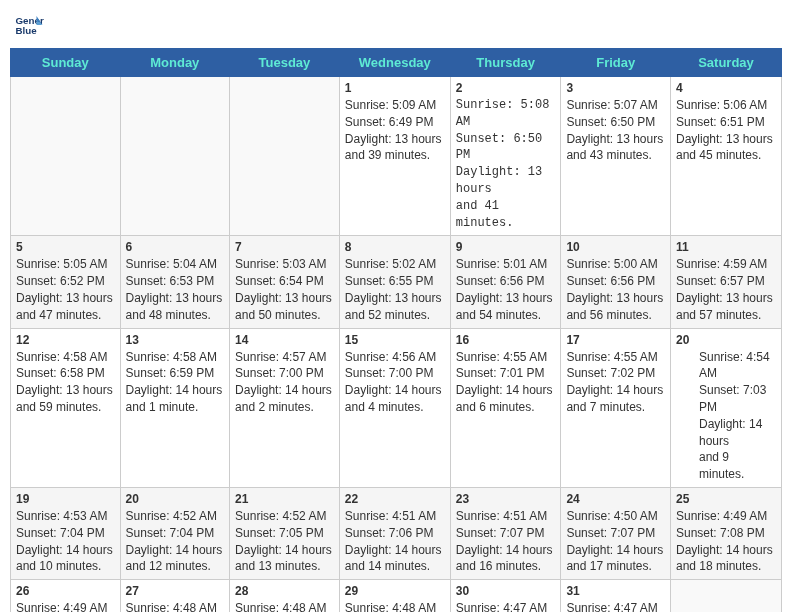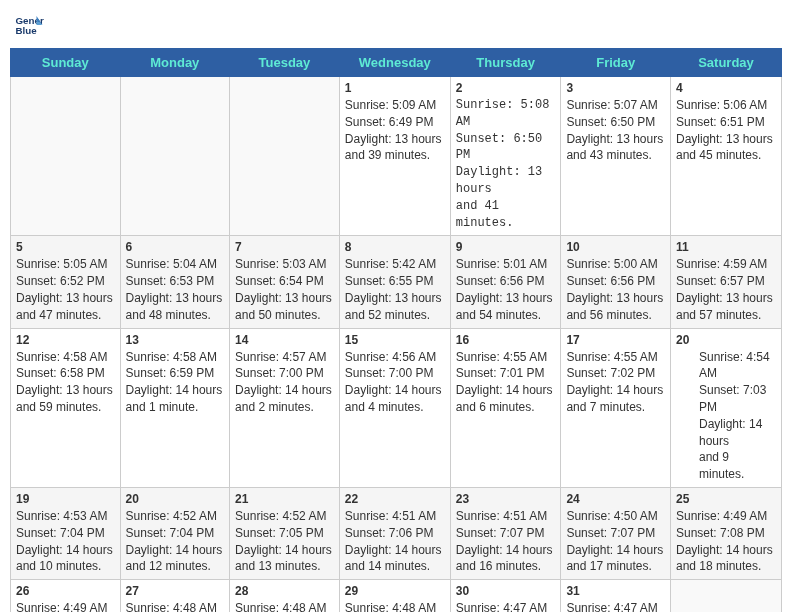--- a/index.html
+++ b/index.html
@@ -166,21 +166,21 @@
         </td>
         <td>
           <span class="day-number">7</span>
           <div class="day-info" style="white-space: pre-line;">Sunrise: 5:03 AM
 Sunset: 6:54 PM
 Daylight: 13 hours
 and 50 minutes.</div>
         </td>
         <td>
           <span class="day-number">8</span>
-          <div class="day-info" style="white-space: pre-line;">Sunrise: 5:42 AM
+          <div class="day-info" style="white-space: pre-line;">Sunrise: 5:02 AM
 Sunset: 6:55 PM
 Daylight: 13 hours
 and 52 minutes.</div>
         </td>
         <td>
           <span class="day-number">9</span>
           <div class="day-info" style="white-space: pre-line;">Sunrise: 5:01 AM
 Sunset: 6:56 PM
 Daylight: 13 hours
 and 54 minutes.</div>

